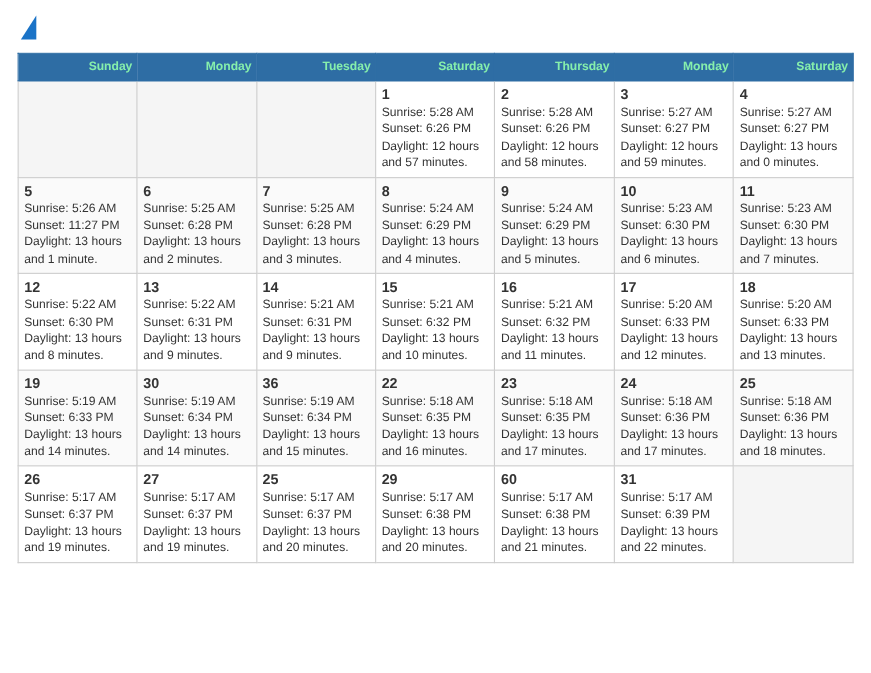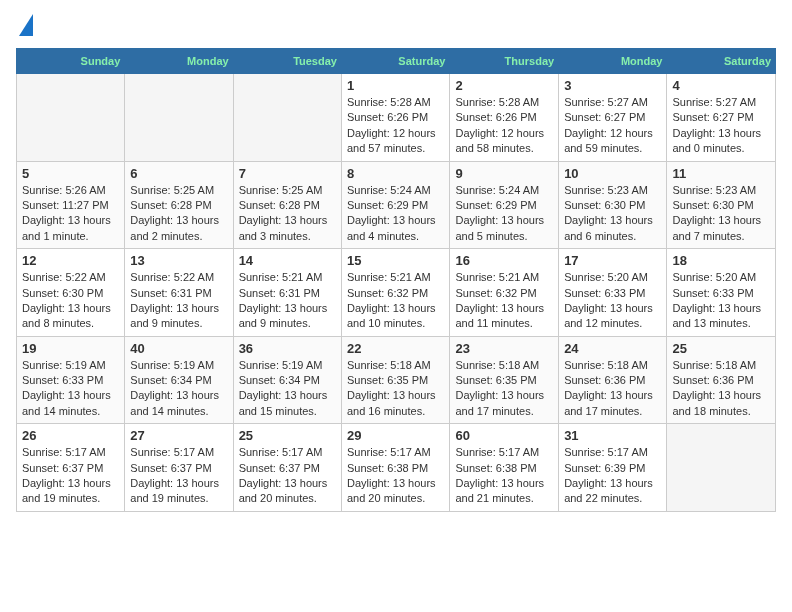--- a/index.html
+++ b/index.html
@@ -242,21 +242,21 @@
         </td>
       </tr>
       <tr>
         <td>
           <span class="day-num">19</span>
           <div class="day-info" style="white-space: pre-line;">Sunrise: 5:19 AM
 Sunset: 6:33 PM
 Daylight: 13 hours and 14 minutes.</div>
         </td>
         <td>
-          <span class="day-num">40</span>
+          <span class="day-num">30</span>
           <div class="day-info" style="white-space: pre-line;">Sunrise: 5:19 AM
 Sunset: 6:34 PM
 Daylight: 13 hours and 14 minutes.</div>
         </td>
         <td>
           <span class="day-num">36</span>
           <div class="day-info" style="white-space: pre-line;">Sunrise: 5:19 AM
 Sunset: 6:34 PM
 Daylight: 13 hours and 15 minutes.</div>
         </td>

